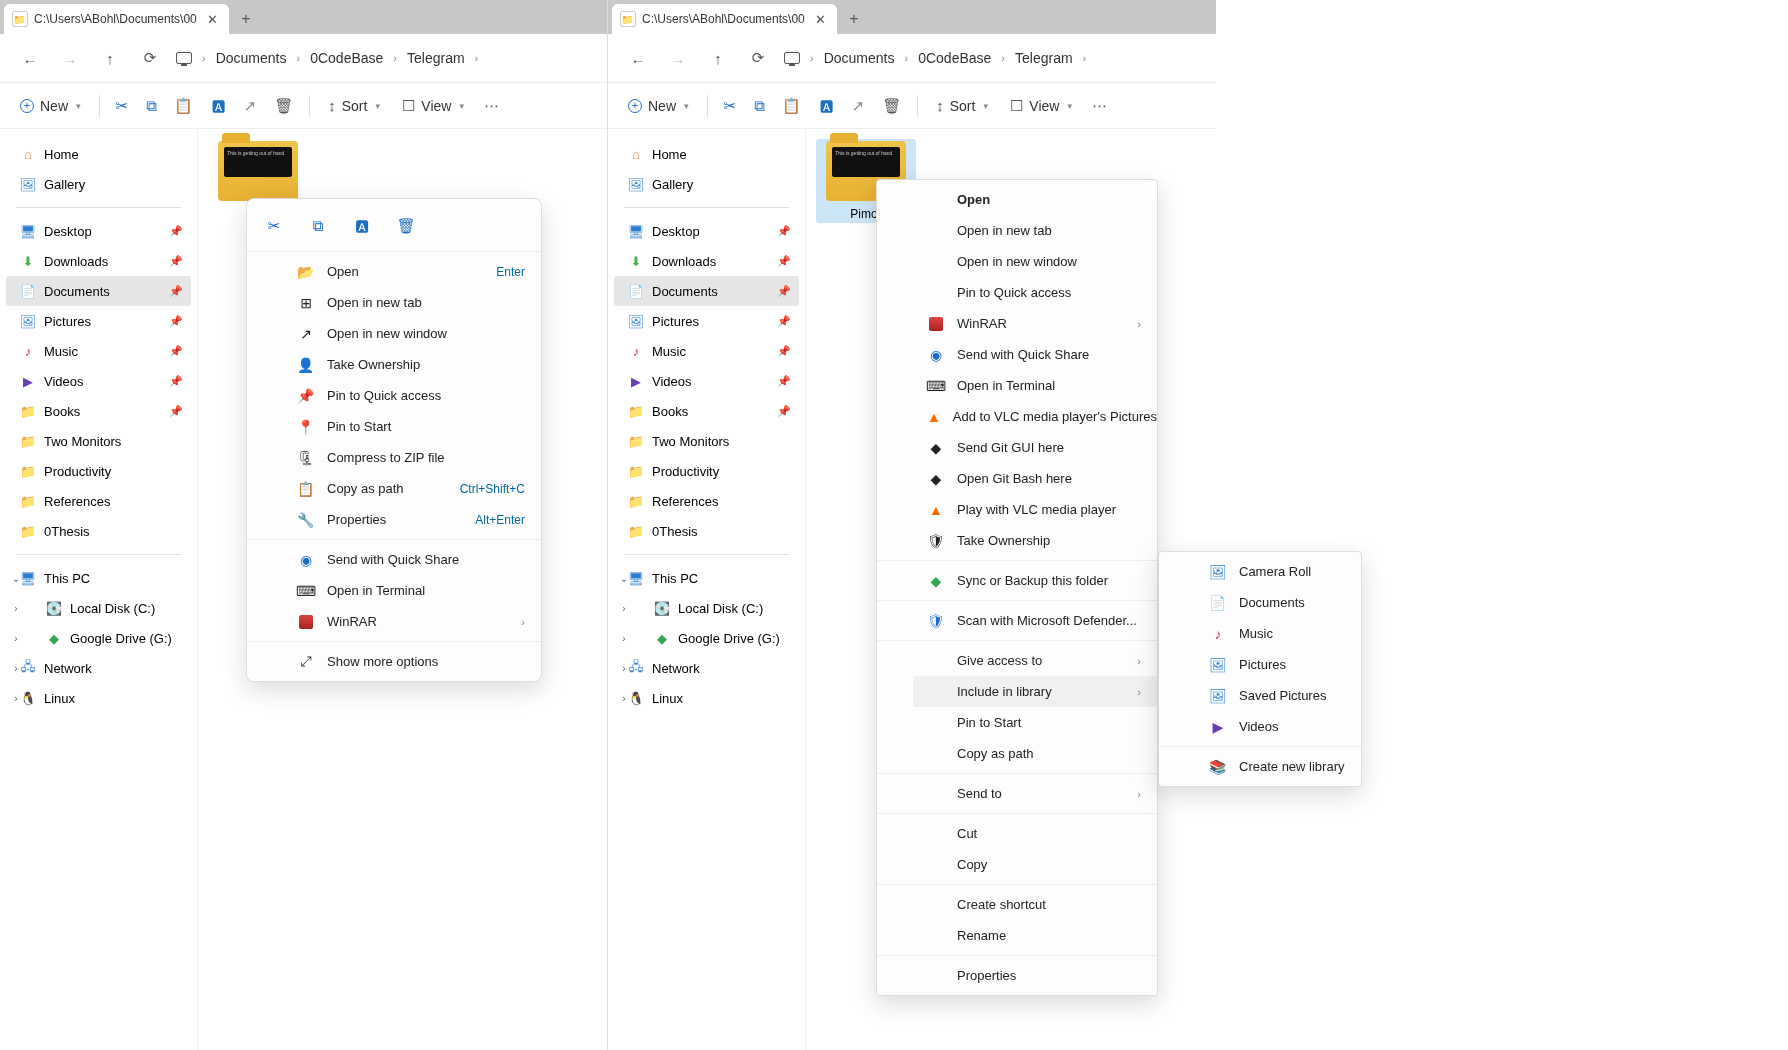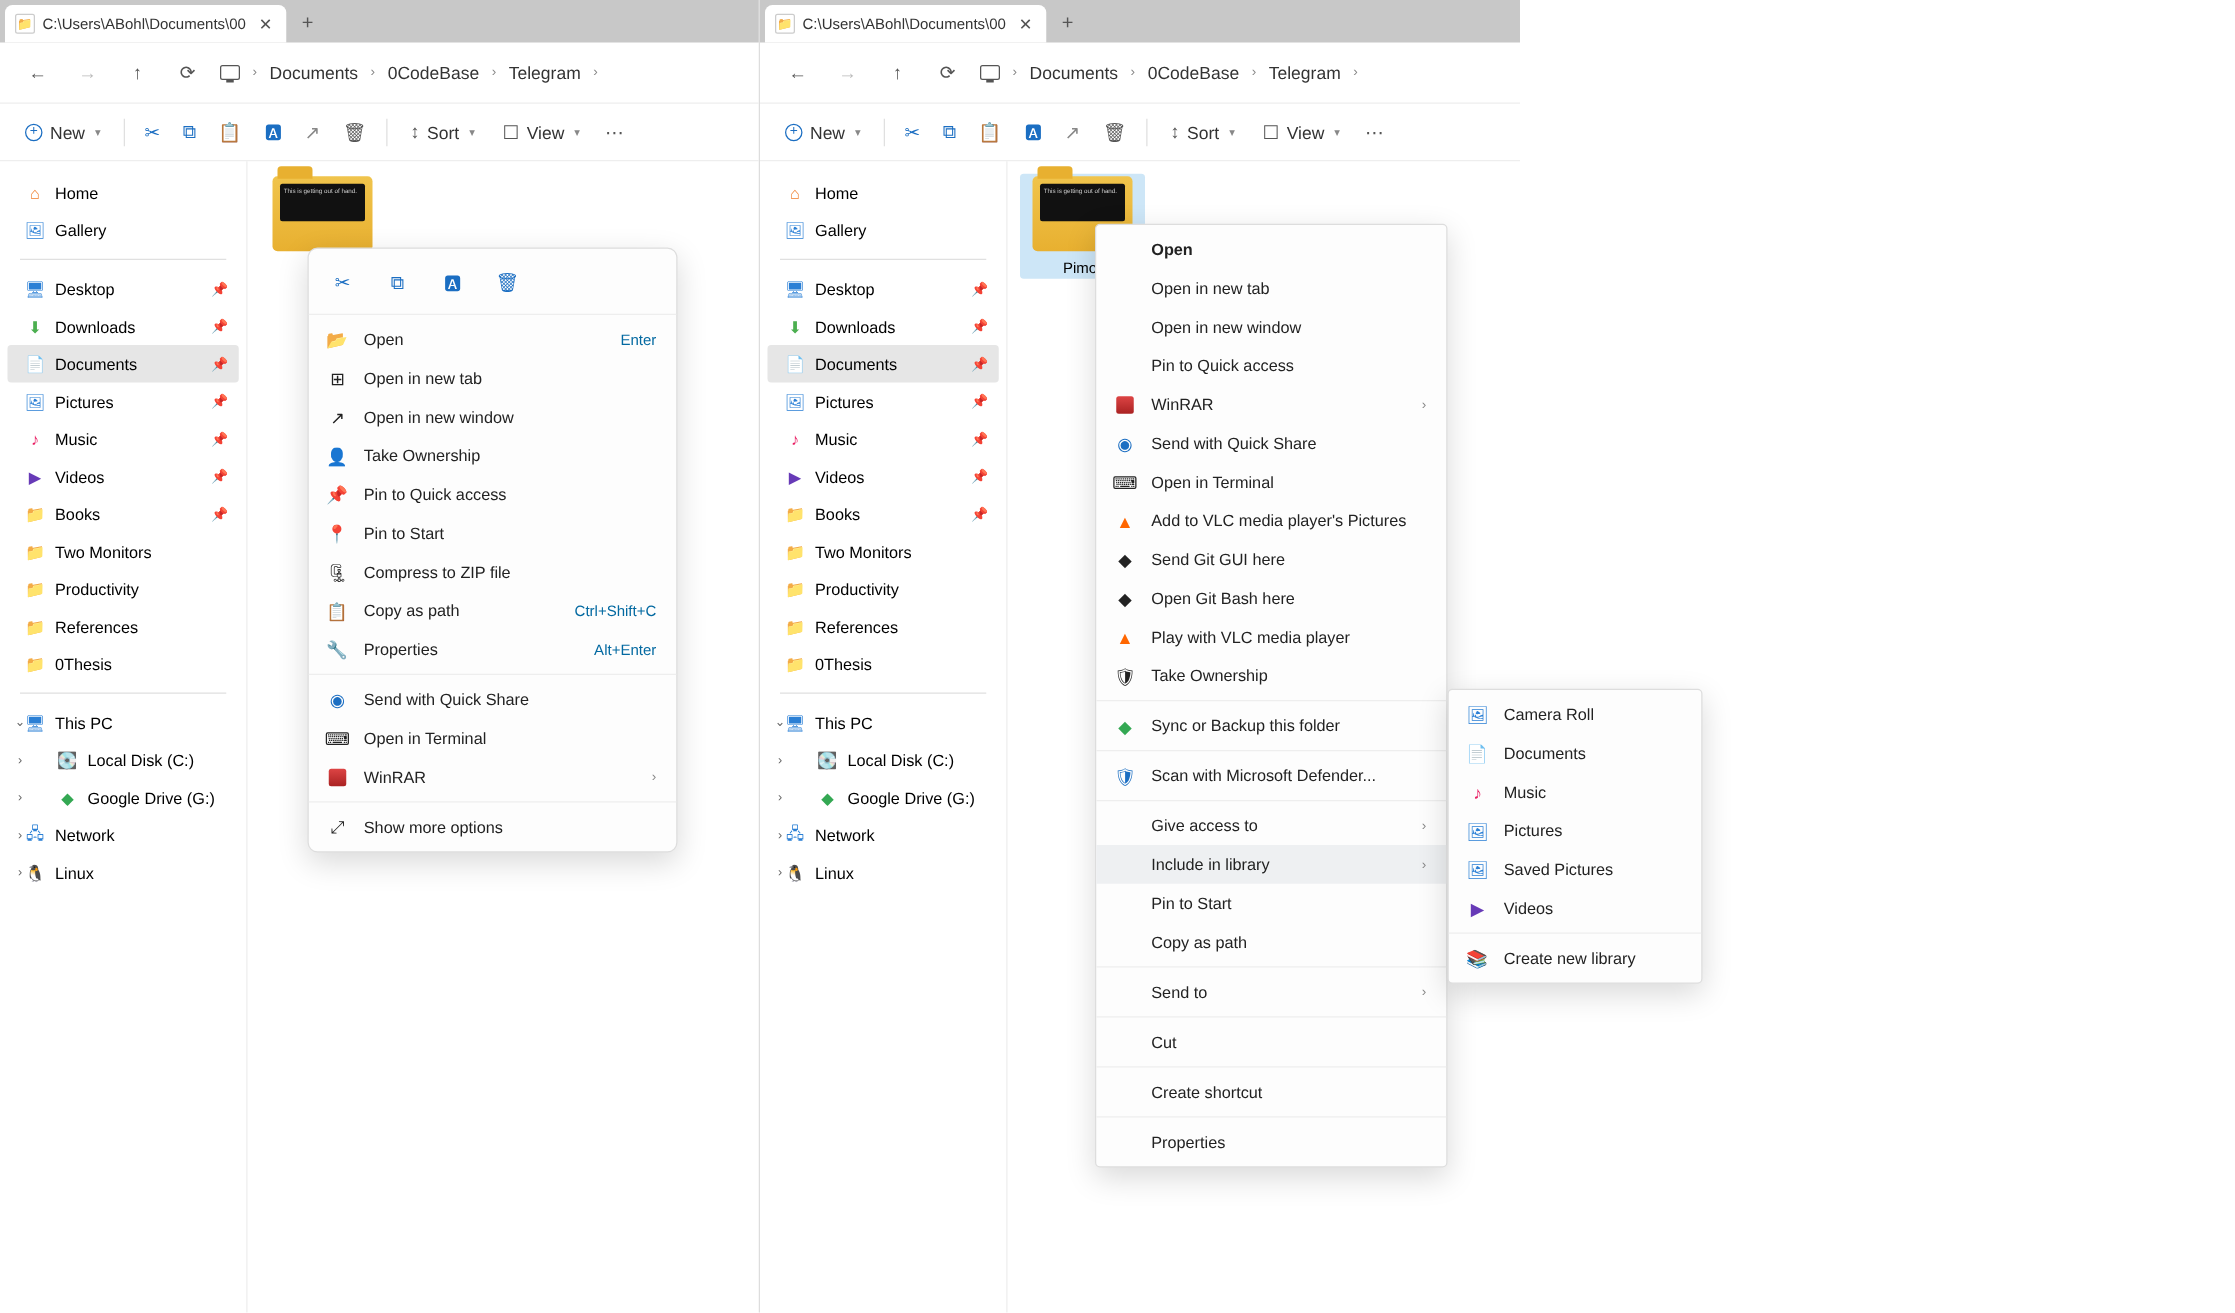--- a/index.html
+++ b/index.html
@@ -47,21 +47,21 @@
   .content{flex:1;padding:10px;position:relative;}
   .folder-item{width:100px;text-align:center;font-size:12px;position:relative;border-radius:3px;padding:2px;}
   .folder-item.selected{background:#cde6f7;}
   .folder-icon{width:80px;height:60px;margin:0 auto 6px;background:linear-gradient(#f0c44c,#e8b030);border-radius:4px;position:relative;}
   .folder-icon::before{content:"";position:absolute;top:-8px;left:4px;width:28px;height:10px;background:#e8b030;border-radius:3px 3px 0 0;}
   .folder-thumb{position:absolute;top:6px;left:6px;right:6px;height:30px;background:#111;border-radius:2px;display:flex;align-items:flex-start;padding:3px;font-size:5px;color:#ccc;}
   
   .ctxmenu{position:absolute;background:#fdfdfd;border:1px solid #ddd;border-radius:8px;box-shadow:0 8px 24px rgba(0,0,0,.15);font-size:13px;color:#222;padding:4px 0;}
   .ctxmenu.win11 .top-actions{display:flex;gap:10px;justify-content:flex-start;padding:6px 10px 4px;}
   .ctxmenu.win11 .top-actions .ta{width:34px;height:34px;border-radius:4px;display:flex;align-items:center;justify-content:center;color:#1b6ec2;font-size:15px;}
-  .ctxitem{height:31px;display:flex;align-items:center;padding:0 16px 0 14px;gap:12px;white-space:nowrap;}
+  .ctxitem{height:31px;display:flex;align-items:center;padding:0 16px 0 14px;gap:12px;white-space:nowrap;margin-left:36px;}
   .ctxitem:hover,.ctxitem.hover{background:#eef0f2;}
   .ctxitem .ico{width:18px;height:18px;display:flex;align-items:center;justify-content:center;font-size:14px;}
   .ctxitem .hint{margin-left:auto;color:#0369a1;font-size:12px;}
   .ctxitem .sub{margin-left:auto;color:#888;font-size:11px;}
   .ctxdiv{height:1px;background:#eee;margin:4px 0;}
   .colorbox{width:14px;height:14px;border-radius:2px;display:inline-block;}
   
   .i-home{color:#f08030;}
   .i-gallery{color:#2a7fd5;}
   .i-desktop{color:#2a7fd5;}
@@ -565,24 +565,32 @@
   <div class="ctxitem">
       <span class="ico"></span>
       <span>Send to</span>
       <span class="sub">›</span>
     </div>
   <div class="ctxdiv"></div>
   <div class="ctxitem">
       <span class="ico"></span>
       <span>Cut</span>
     </div>
+  <div class="ctxitem">
+      <span class="ico"></span>
+      <span>Copy</span>
+    </div>
   <div class="ctxdiv"></div>
   <div class="ctxitem">
       <span class="ico"></span>
       <span>Create shortcut</span>
+    </div>
+  <div class="ctxitem">
+      <span class="ico"></span>
+      <span>Rename</span>
     </div>
   <div class="ctxdiv"></div>
   <div class="ctxitem">
       <span class="ico"></span>
       <span>Properties</span>
     </div>
 </div>
 
 <div class="ctxmenu" style="left:1158px;top:551px;width:204px;border-radius:4px;">
   <div class="ctxitem">

